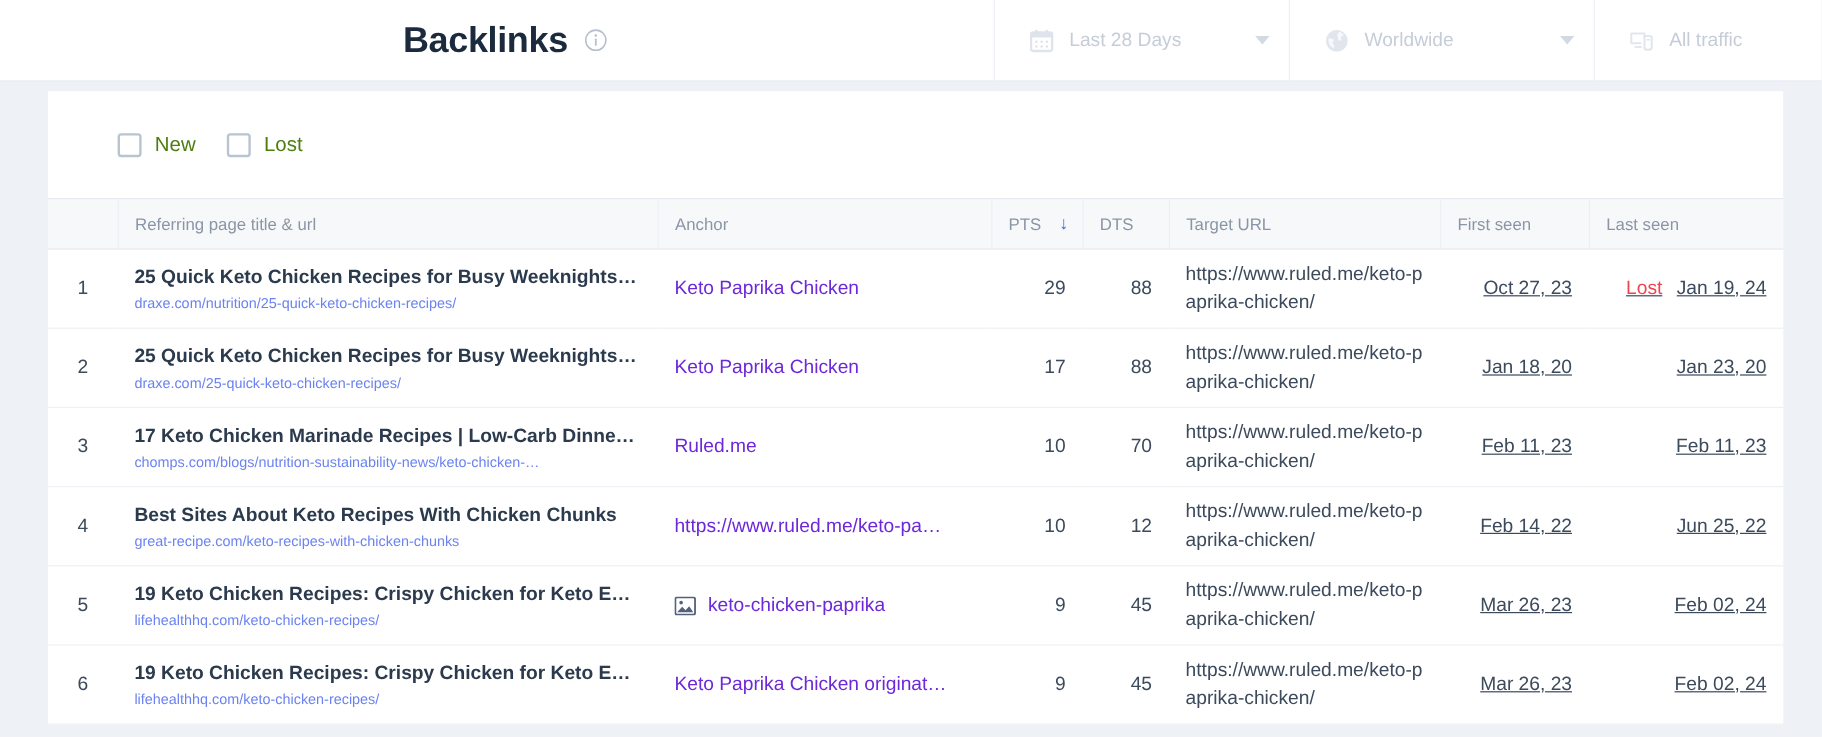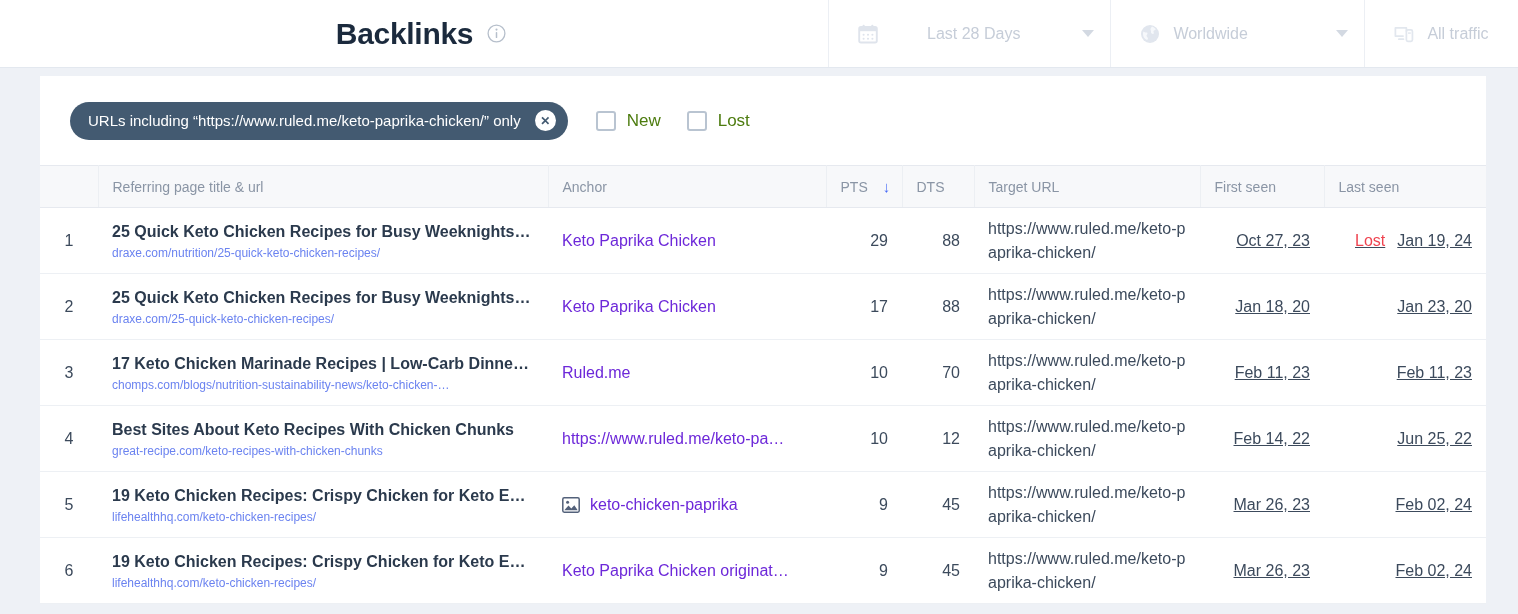--- a/index.html
+++ b/index.html
@@ -78,21 +78,21 @@
   }
   .ctrl .ctrl-icon svg { display:block; }
   .ctrl .ctrl-label { flex: 1 1 auto; }
   .ctrl .caret {
     margin-left: 26px;
     width: 0; height: 0;
     border-left: 6px solid transparent;
     border-right: 6px solid transparent;
     border-top: 7px solid #d3d9e2;
   }
-  .ctrl-date { flex: 0 0 246px; gap: 36px; }
+  .ctrl-date { flex: 0 0 246px; }
   .ctrl-geo  { flex: 0 0 254px; }
   .ctrl-traffic { flex: 1 1 auto; }
 
   
   .card {
     position: absolute;
     left: 40px;
     top: 76px;
     width: 1446px;
     background: #ffffff;
@@ -341,24 +341,20 @@
         </svg>
       </span>
       <span class="ctrl-label">All traffic</span>
     </div>
 
   </div>
 
   <div class="card">
 
     <div class="filterbar">
-      <div class="chip">
-        <span>URLs including “https://www.ruled.me/keto-paprika-chicken/” only</span>
-        <span class="chip-remove">✕</span>
-      </div>
       <div class="chk-group">
         <label class="chk-item">
           <span class="chk-box"></span>
           <span class="chk-label">New</span>
         </label>
         <label class="chk-item">
           <span class="chk-box"></span>
           <span class="chk-label">Lost</span>
         </label>
       </div>

